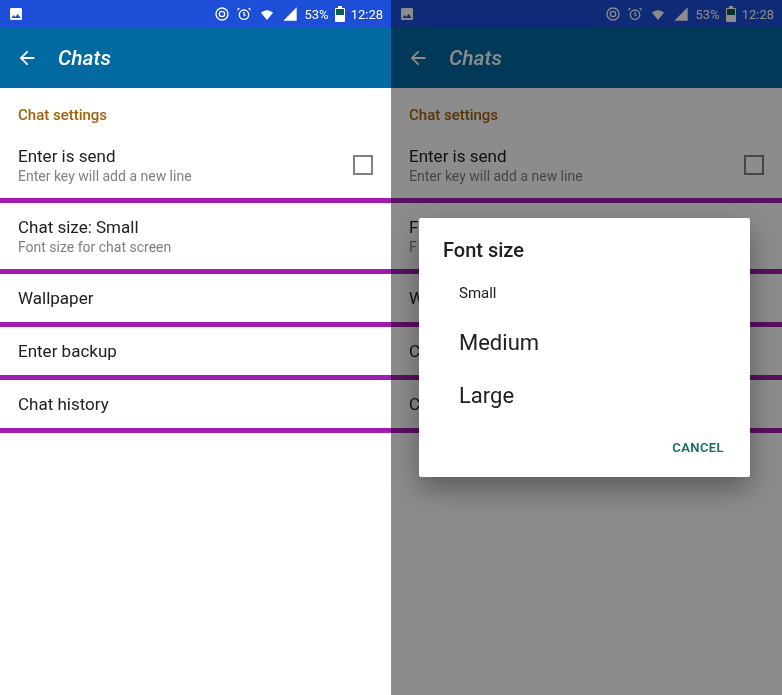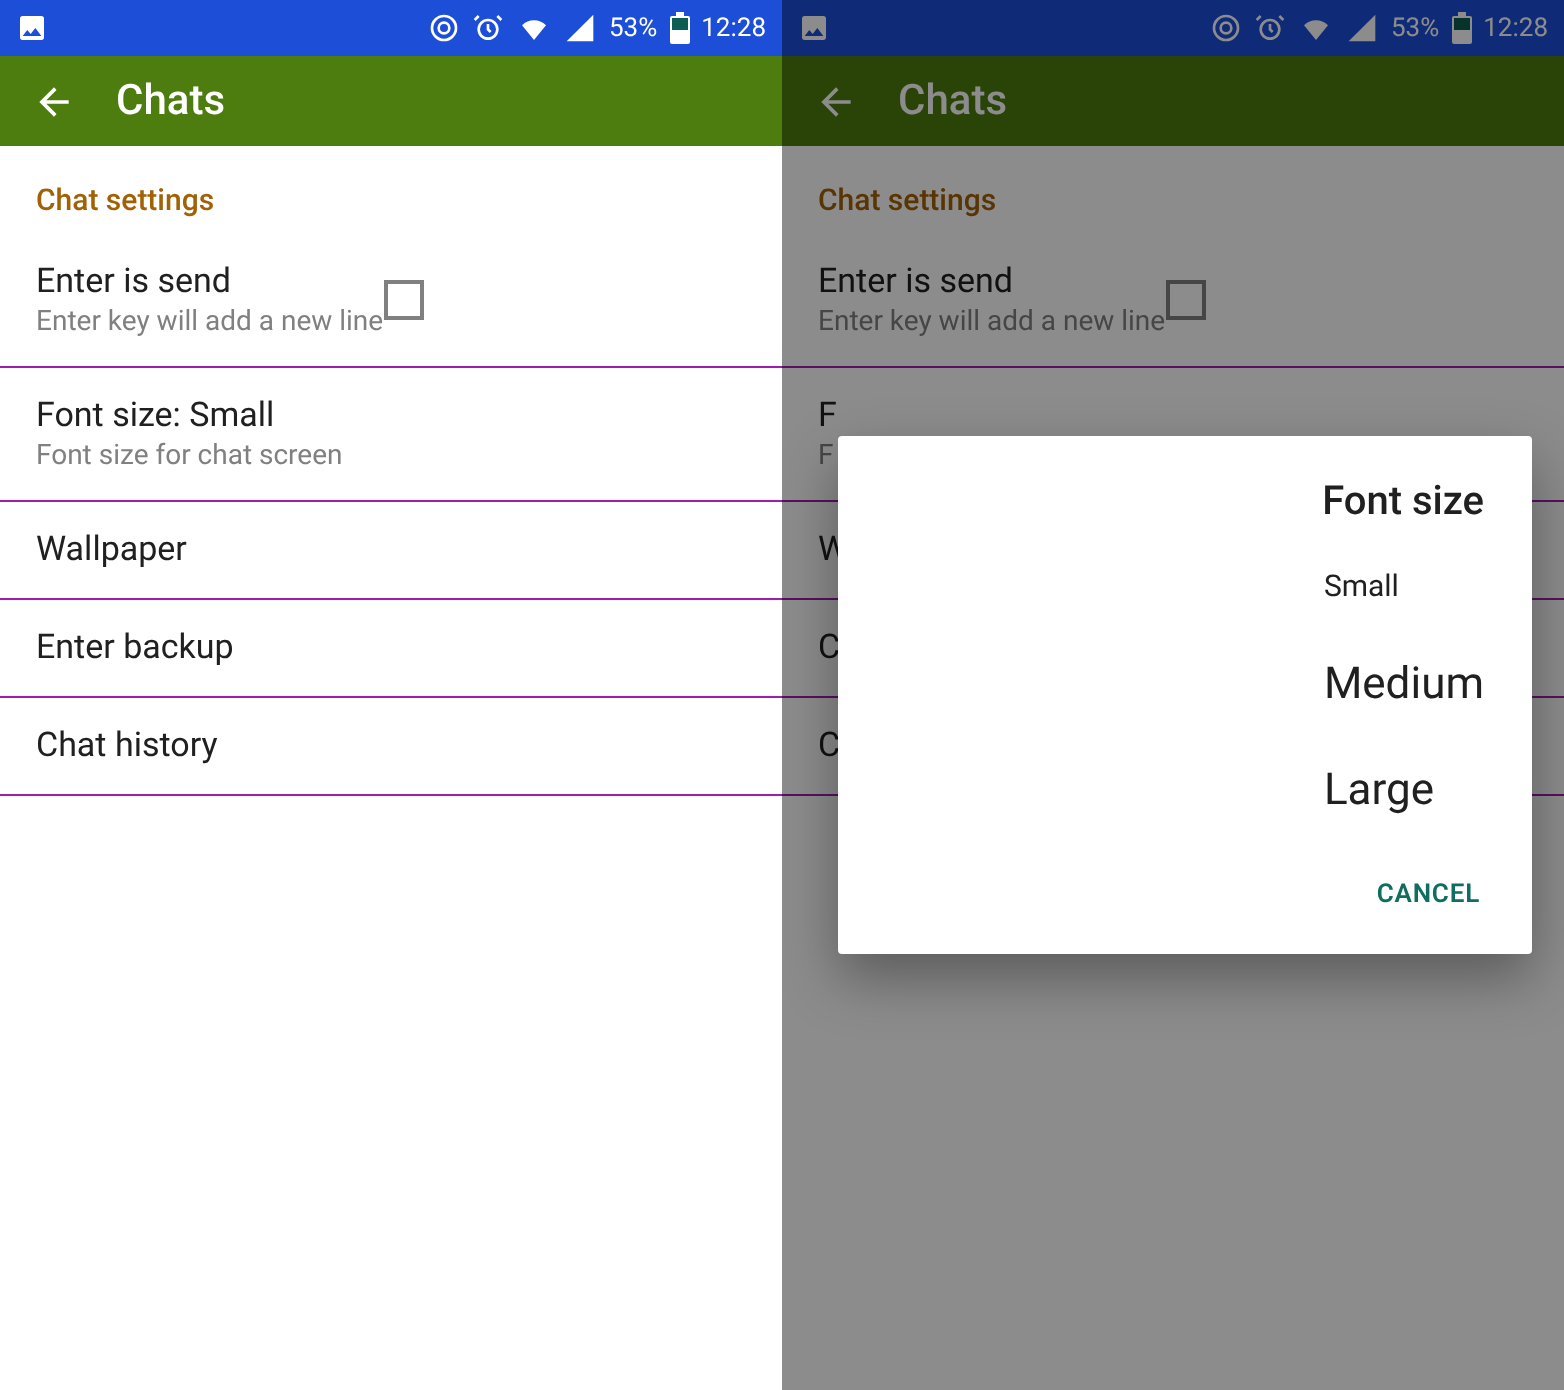--- a/index.html
+++ b/index.html
@@ -1,33 +1,33 @@
 <!DOCTYPE html>
 <html><head>
   <meta charset="utf-8">
   <style>
     * { margin: 0; padding: 0; box-sizing: border-box; font-family: Roboto, Arial, sans-serif; }
     body { background: #fff; display: flex; width: 782px; height: 695px; overflow: hidden; }
     .screen { width: 391px; height: 695px; position: relative; background: #fff; overflow: hidden; }
     .statusbar { height: 28px; background: #1d4ed8; color: #fff; display: flex; align-items: center; justify-content: flex-end; padding: 0 8px; gap: 6px; font-size: 13px; }
     .statusbar .left-icons { position: absolute; left: 8px; display: flex; gap: 6px; }
     .statusbar .icon-slot { display: inline-flex; align-items: center; }
-    .appbar { height: 45px; background: #4d7c0f; color: #fff; display: flex; align-items: center; padding: 0 16px; gap: 20px; }
+    .appbar { height: 60px; background: #0369a1; color: #fff; display: flex; align-items: center; padding: 0 16px; gap: 20px; font-style: italic; }
     .appbar-title { font-size: 21px; font-weight: 500; }
     .content { background: #fff; }
     .section-header { padding: 18px 18px 8px 18px; color: #a16207; font-size: 15px; font-weight: 500; }
-    .setting-row { display: flex; align-items: center; padding: 14px 18px; border-bottom: 1px solid #a21caf; }
+    .setting-row { display: flex; align-items: center; justify-content: space-between; padding: 14px 18px; border-bottom: 5px solid #a21caf; }
     .setting-row:first-of-type { border-top: 1px solid #e6e6e6; }
     .setting-text { display: flex; flex-direction: column; gap: 2px; }
     .setting-title { font-size: 17px; color: #202020; }
     .setting-sub { font-size: 14px; color: #808080; }
     .checkbox { width: 20px; height: 20px; border: 2px solid #808080; border-radius: 0; }
     
     .scrim { position: absolute; inset: 0; background: rgba(0,0,0,0.45); }
-    .dialog { position: absolute; left: 28px; right: 16px; top: 218px; background: #fff; border-radius: 2px; box-shadow: 0 12px 28px rgba(0,0,0,0.35); display: flex; flex-direction: column; align-items: flex-end; }
+    .dialog { position: absolute; left: 28px; right: 32px; top: 218px; background: #fff; border-radius: 2px; box-shadow: 0 12px 28px rgba(0,0,0,0.35); display: flex; flex-direction: column; }
     .dialog-title { font-size: 20px; font-weight: 500; padding: 20px 24px 8px 24px; color: #202020; }
     .dialog-options { display: flex; flex-direction: column; margin-left: 16px; }
     .opt { padding: 14px 24px; color: #202020; cursor: pointer; }
     .opt-small { font-size: 15px; }
     .opt-medium { font-size: 22px; }
     .opt-large { font-size: 22px; }
     .dialog-actions { display: flex; justify-content: flex-end; padding: 10px 16px 14px 16px; }
     .btn-cancel { color: #0f6e60; font-size: 13px; font-weight: 600; letter-spacing: 0.4px; padding: 8px 10px; cursor: pointer; background: none; border: none; }
     .svg-icon { display: block; }
   </style>
@@ -91,21 +91,21 @@
     <div class="setting-row">
       <div class="setting-text">
         <span class="setting-title">Enter is send</span>
         <span class="setting-sub">Enter key will add a new line</span>
       </div>
       <span class="checkbox"></span>
     </div>
 
     <div class="setting-row">
       <div class="setting-text">
-        <span class="setting-title">Font size: Small</span>
+        <span class="setting-title">Chat size: Small</span>
         <span class="setting-sub">Font size for chat screen</span>
       </div>
     </div>
 
     <div class="setting-row">
       <div class="setting-text">
         <span class="setting-title">Wallpaper</span>
       </div>
     </div>
 

